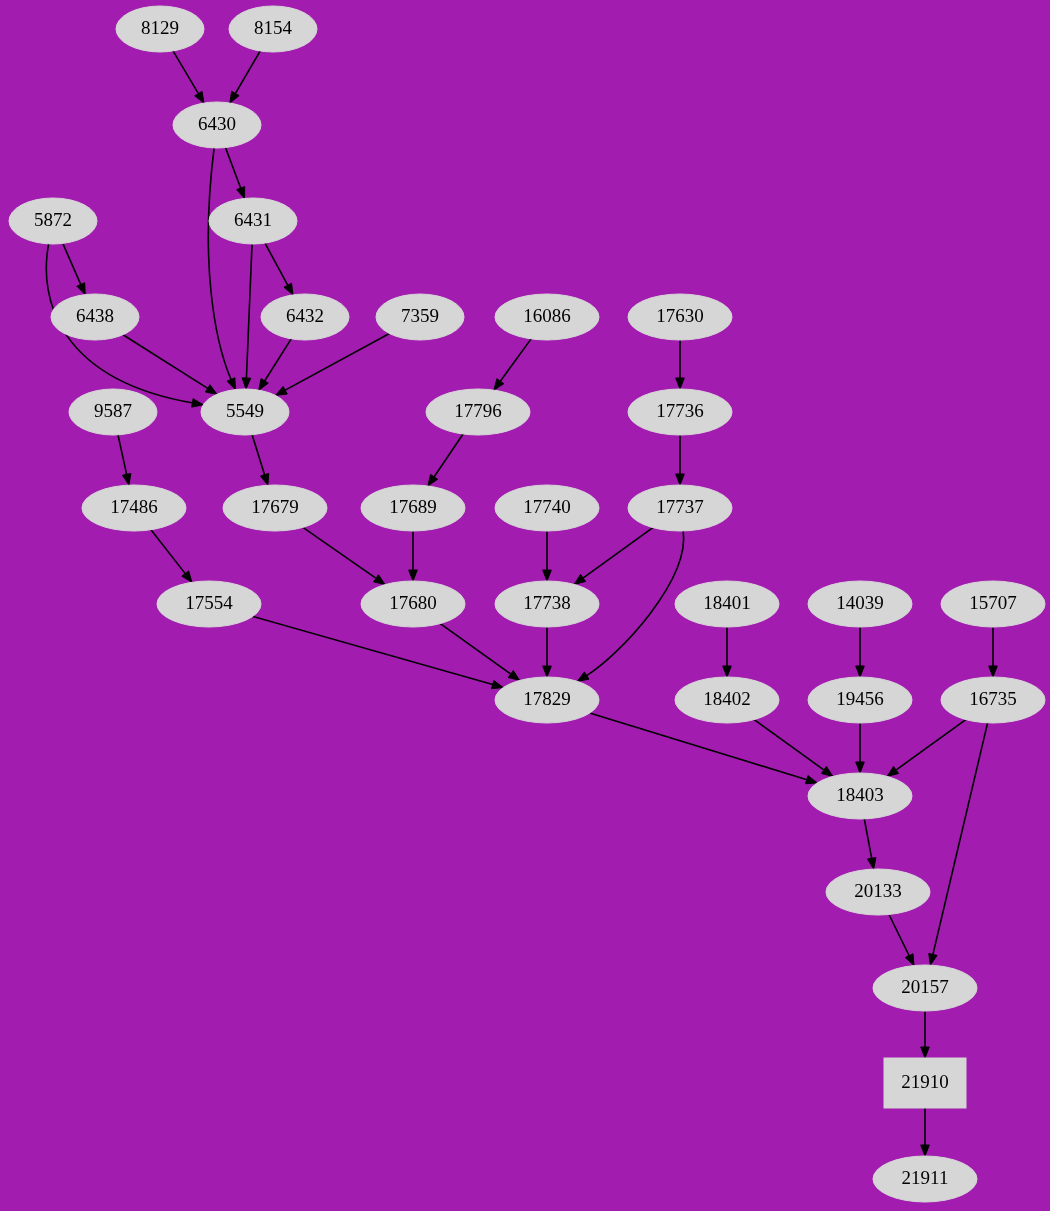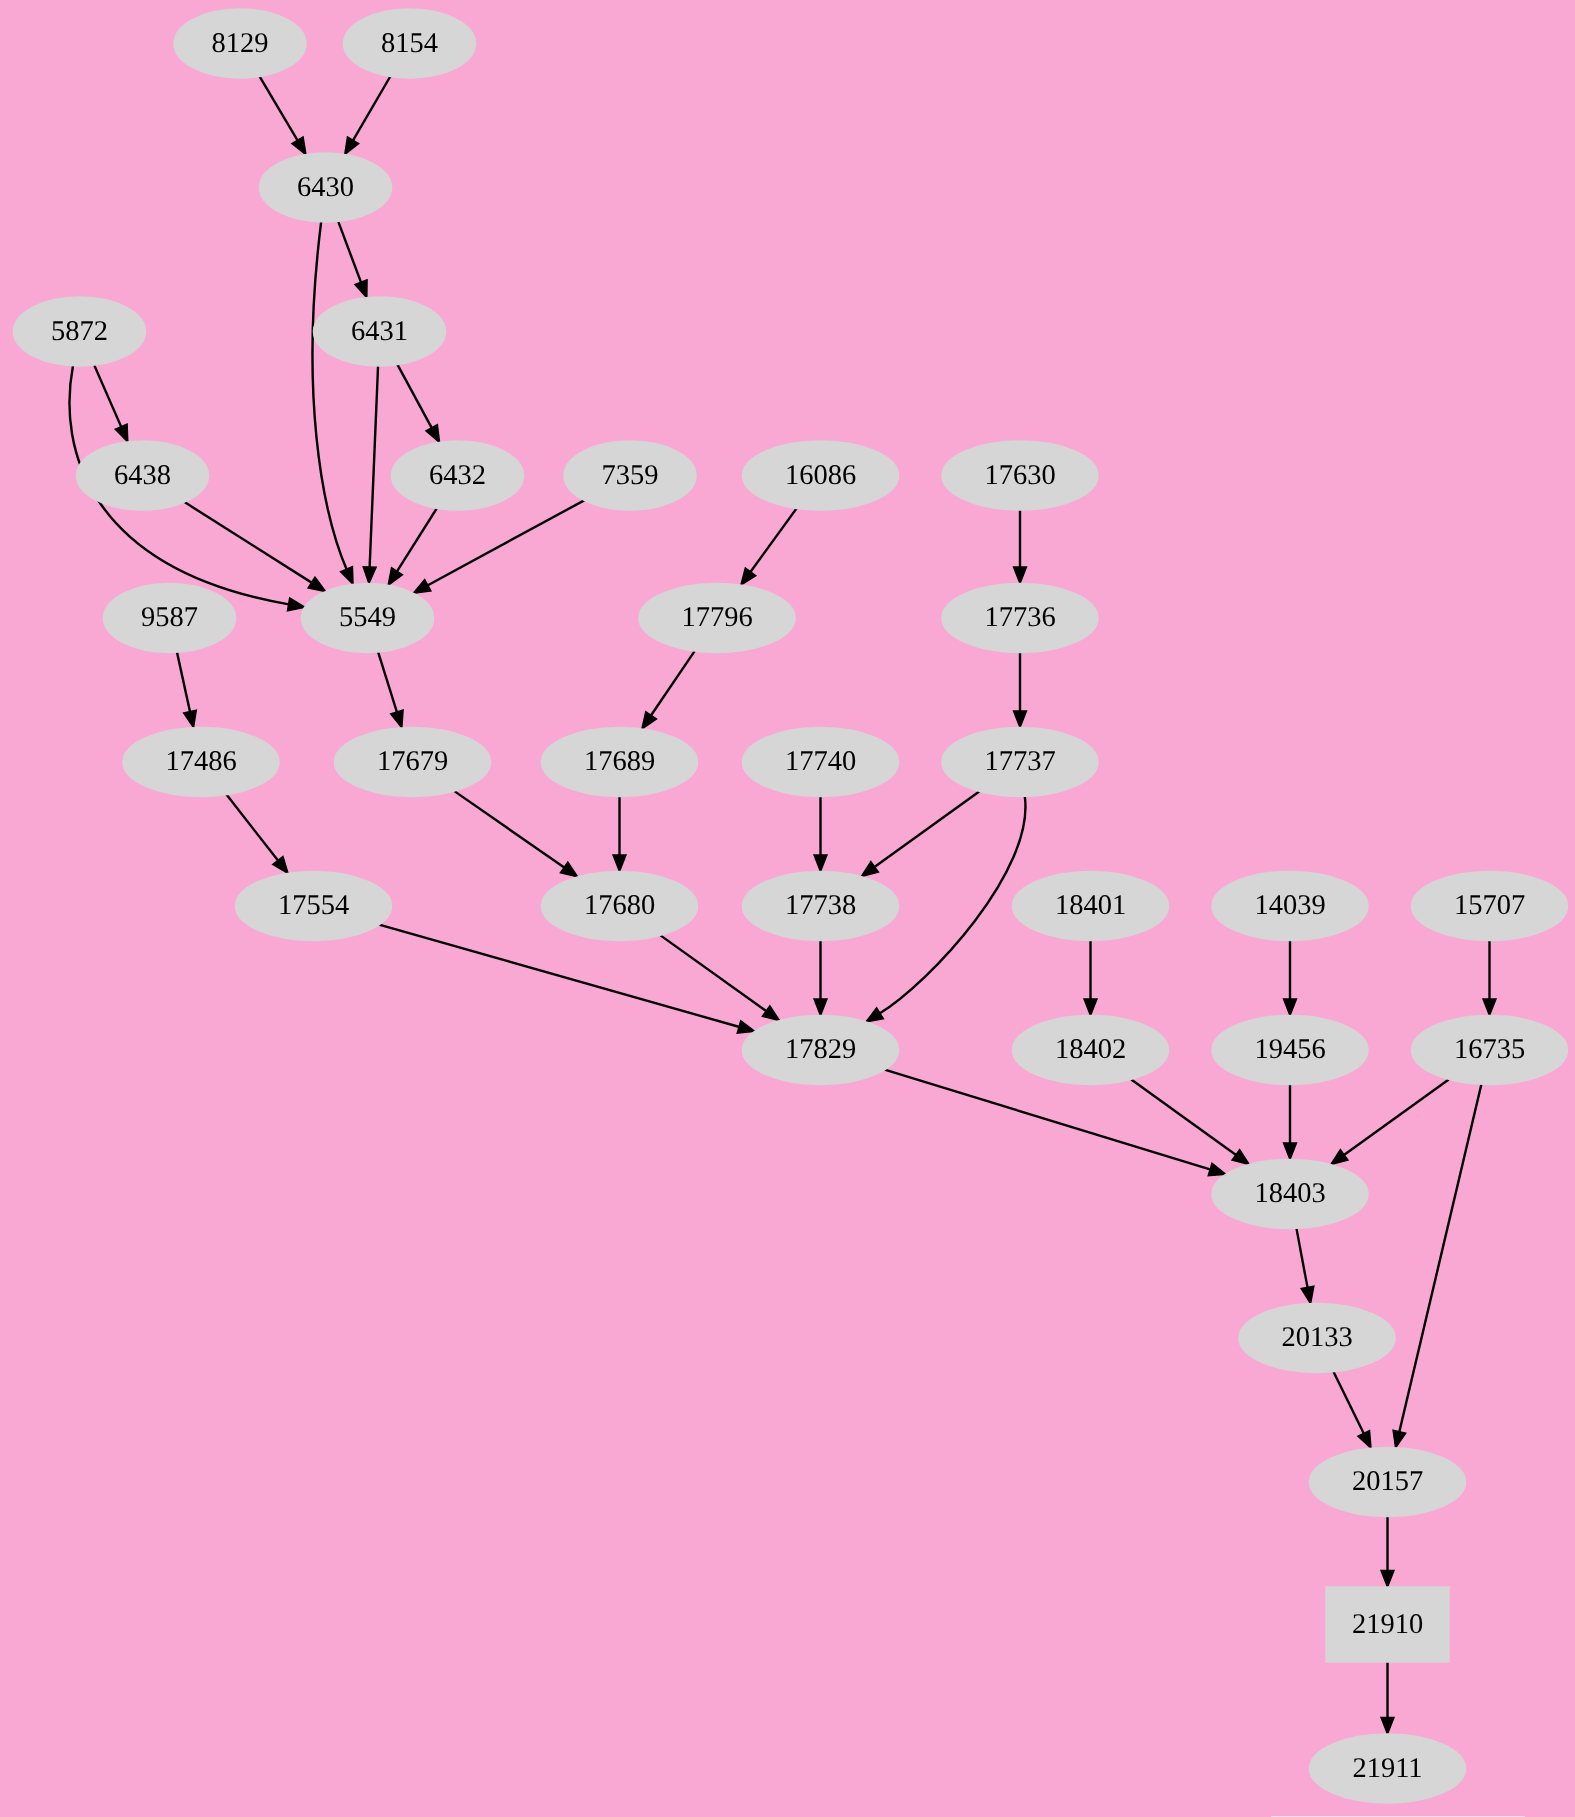--- a/index.html
+++ b/index.html
@@ -7,21 +7,21 @@
     padding: 0;
     background: #ffffff;
   }
   body {
     font-family: "Liberation Serif", "DejaVu Serif", serif;
   }
   #graph-root {
     position: relative;
     width: 1050px;
     height: 1211px;
-    background: #f9a8d4;
+    background: #a21caf;
     overflow: hidden;
   }
   svg.graph-canvas {
     display: block;
     width: 1050px;
     height: 1211px;
     shape-rendering: geometricPrecision;
   }
   .node-shape {
     fill: #d6d6d6;

